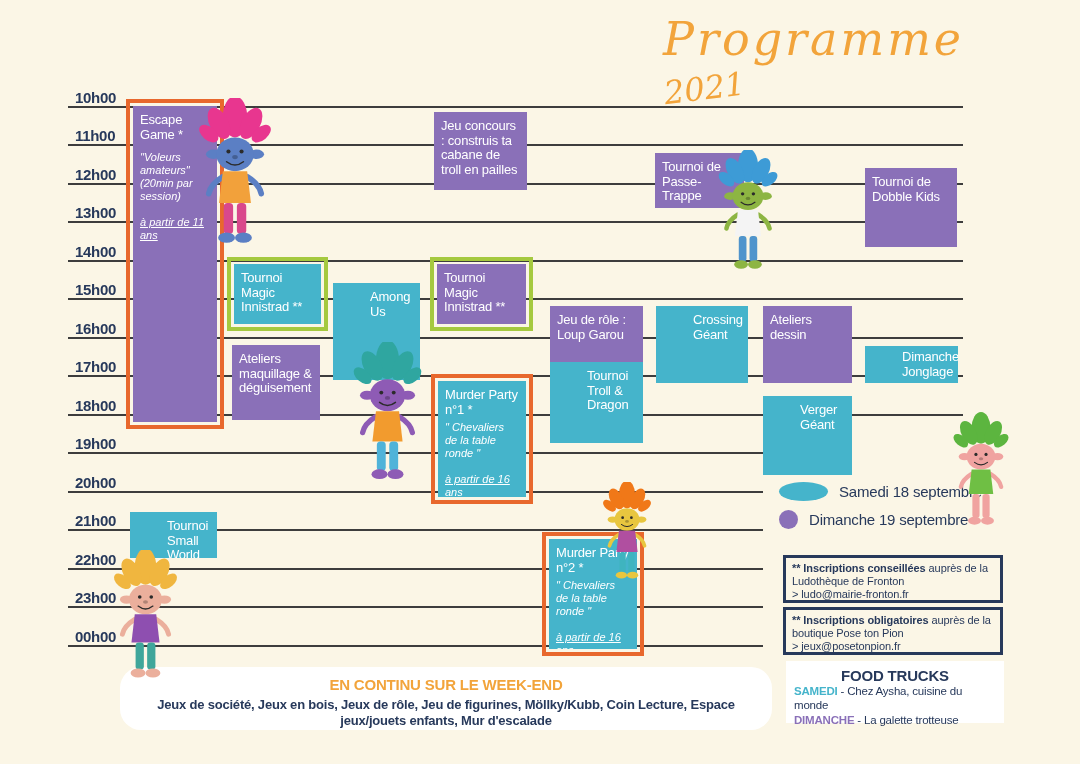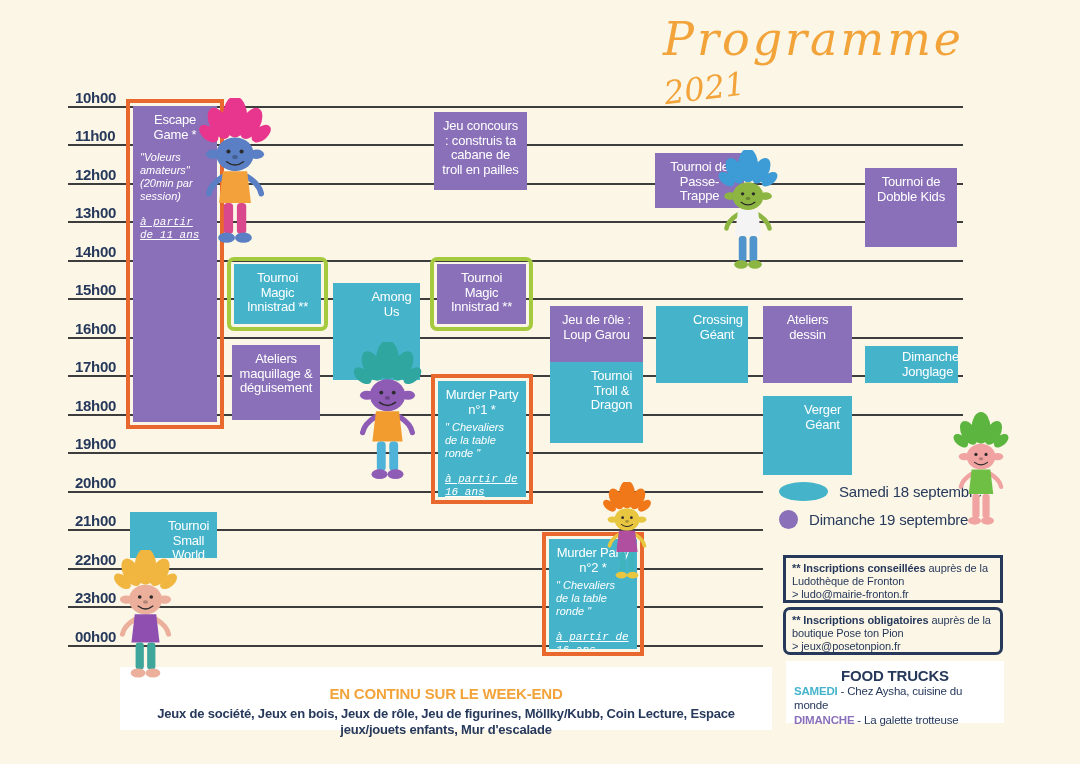--- a/index.html
+++ b/index.html
@@ -16,39 +16,39 @@
   .prog-title .l2 { font-size:32px; margin-top:-10px; padding-right:10px; transform:rotate(-7deg); }
   
   .time-row { position:absolute; left:68px; height:2px; background:#3d3d3d; z-index:0; }
   .time-label { position:absolute; left:7px; bottom:2px; font-weight:bold; font-size:15px;
     color:#27395B; letter-spacing:-0.3px; white-space:nowrap; }
   
   .event { position:absolute; box-sizing:border-box; z-index:2; }
   .event .fill { width:100%; height:100%; box-sizing:border-box; padding:7px 7px; color:#fff; overflow:hidden; }
   .bordered { border:4px solid; padding:3px; }
   .bd-orange { border-color:var(--orange); }
-  .bd-green  { border-color:var(--green);border-radius:7px; }
+  .bd-green  { border-color:var(--green); }
   .bg-teal   { background:var(--teal);padding-left:30px; }
   .bg-purple { background:var(--purple); }
-  .ev-title { font-size:13px; line-height:1.12; letter-spacing:-0.2px;text-align:center; }
+  .ev-title { font-size:13px; line-height:1.12; letter-spacing:-0.2px; }
   .ev-sub   { font-size:11px; font-style:italic; margin-top:9px; line-height:1.18; }
-  .ev-age   { font-size:11px; font-style:italic; text-decoration:underline; margin-top:13px; line-height:1.18;font-family:Liberation Mono, monospace; }
+  .ev-age   { font-size:11px; font-style:italic; text-decoration:underline; margin-top:13px; line-height:1.18; }
   
   .legend { position:absolute; left:779px; top:482px; z-index:2; }
   .legend-row { display:flex; align-items:center; margin-bottom:9px; }
   .legend-dot { width:19px; height:19px; border-radius:50%; margin-right:11px; flex:none; }
   .legend-label { font-size:15px; letter-spacing:-0.2px; }
   
   .note { position:absolute; box-sizing:border-box; border:3px solid; padding:4px 6px;
     font-size:11px; line-height:1.2; z-index:2; letter-spacing:-0.1px; }
   .note b { font-weight:bold; }
   .note .email { display:block; }
   
   .footer-band { position:absolute; left:120px; top:667px; width:652px; height:63px;
-    background:#fff; z-index:2; text-align:center; box-sizing:border-box; padding-top:18px; }
+    background:#fff; z-index:2; text-align:center; box-sizing:border-box; padding-top:9px;border-radius:21px; }
   .footer-heading { color:#F2A43B; font-weight:bold; font-size:15px; letter-spacing:-0.2px; }
   .footer-body { font-size:13px; line-height:1.25; margin-top:4px; padding:0 22px; letter-spacing:-0.2px;font-weight:bold; }
   
   .food-box { position:absolute; left:786px; top:661px; width:218px; height:62px; background:#fff;
     z-index:2; box-sizing:border-box; padding:6px 8px 0 8px; }
   .food-heading { text-align:center; font-weight:bold; font-size:15px; letter-spacing:-0.2px; }
   .food-row { font-size:11.5px; line-height:1.25; letter-spacing:-0.2px; }
   .food-row .day { font-weight:bold; }
   .day-sat { color:var(--teal); }
   .day-sun { color:var(--purple); }

